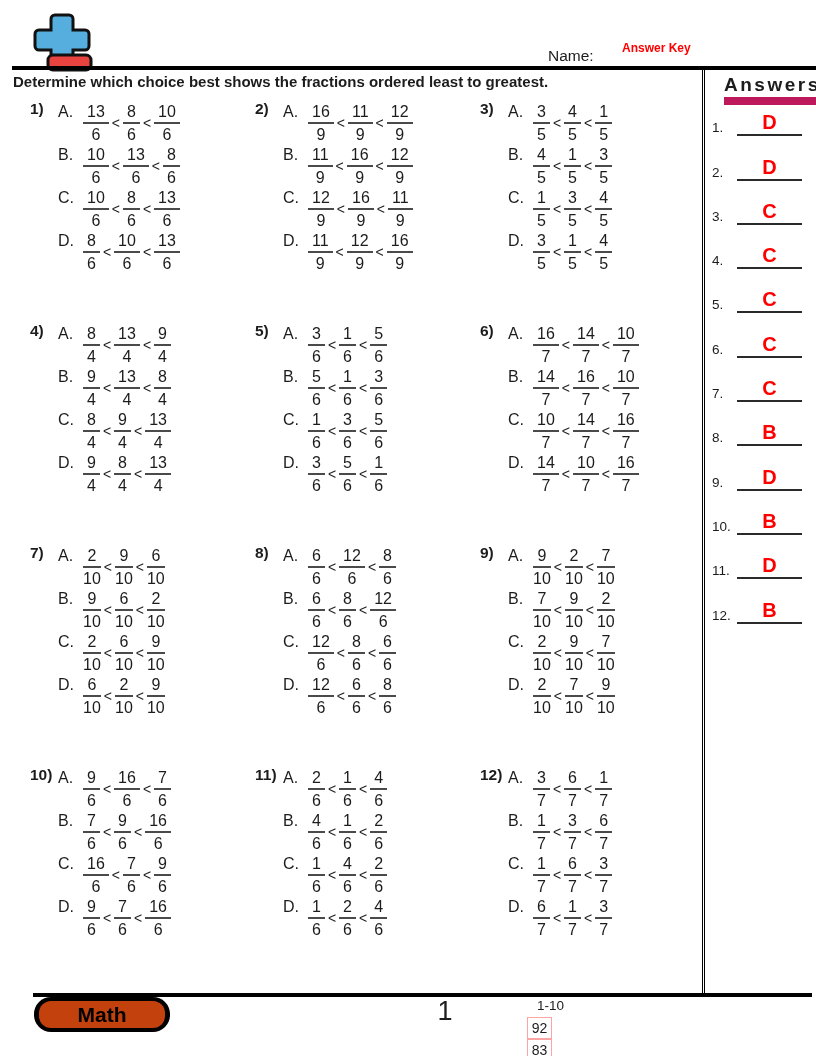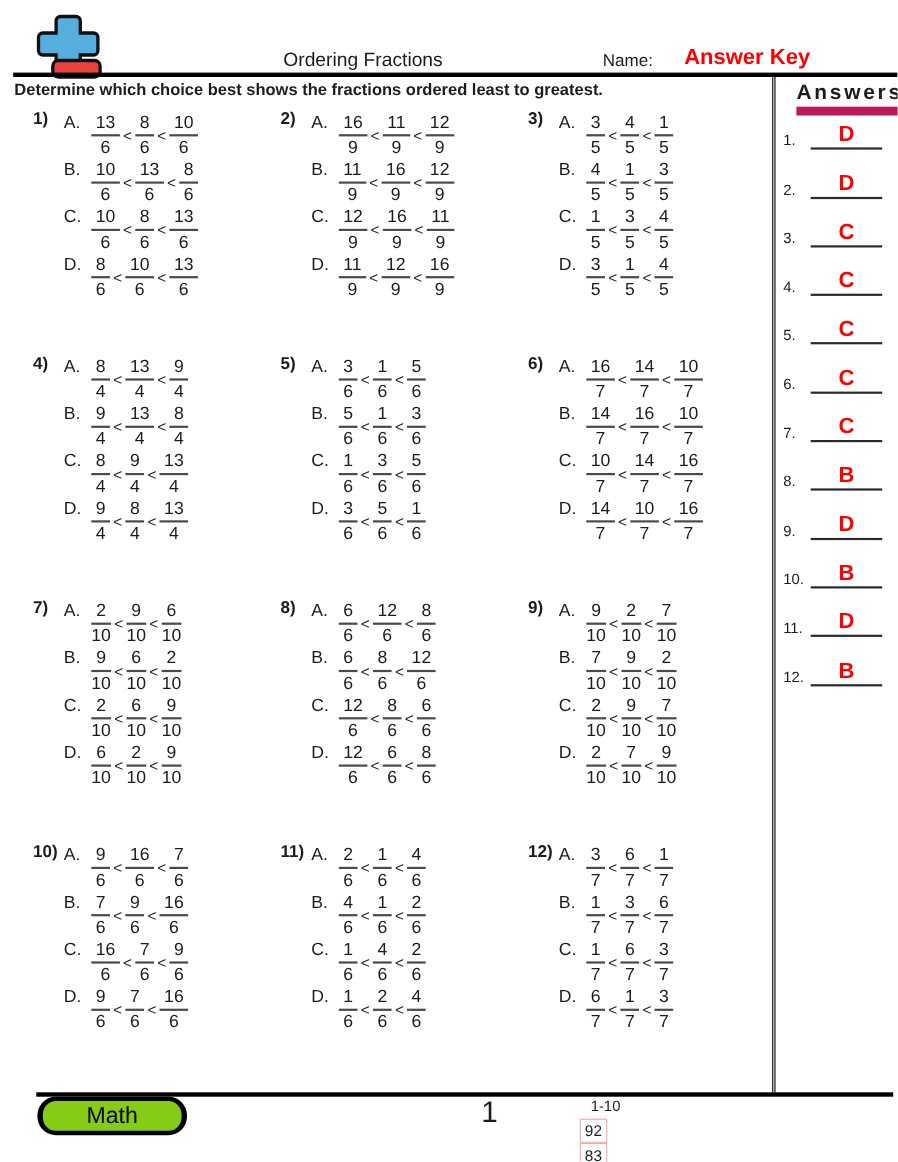--- a/index.html
+++ b/index.html
@@ -7,21 +7,21 @@
     --ink:#1c1c1c; --bar:#4a4a4a;
   }
   *{box-sizing:border-box; margin:0; padding:0;}
   body{background:#ffffff; font-family:"Liberation Sans", sans-serif; color:var(--ink);}
   .page{position:relative; width:816px; height:1056px; background:#fff; overflow:hidden;}
 
   
   .logo{position:absolute; left:31px; top:12px;}
   .title{position:absolute; top:44px; left:0; width:660px; text-align:center; font-size:17.5px;}
   .name-label{position:absolute; top:47px; left:548px; font-size:15.5px;}
-  .name-value{position:absolute; top:41px; left:622px; font-size:20px; font-weight:bold; color:var(--accent-red);}
+  .name-value{position:absolute; top:41px; left:622px; font-size:12px; font-weight:bold; color:var(--accent-red);}
   .header-line{position:absolute; left:12px; top:66px; width:804px; height:4px; background:#000;}
   .instruction{position:absolute; left:13px; top:73px; font-size:15px; font-weight:bold; width:680px;}
 
   
   .answers-panel{position:absolute; left:702px; top:70px; width:114px; height:923px; border-left:3px double #000;}
   .answers-title{display:inline-block; margin:4px 0 0 19px; font-size:19px; font-weight:bold; letter-spacing:2.5px; border-bottom:8px solid #be185d; padding-bottom:1px;}
   .answers-list{position:absolute; top:22px; left:0; right:0;}
   .answer-item{display:flex; align-items:flex-end; height:44.3px; padding:0 14px 0 7px;}
   .answer-num{width:25px; font-size:13.5px; line-height:17px;}
   .answer-slot{flex:1; text-align:center; border-bottom:2px solid #2a2a2a; color:var(--accent-red); font-weight:bold; font-size:20px; line-height:23px;}
@@ -35,42 +35,41 @@
   .choice{display:flex; align-items:flex-start; height:40px; margin-bottom:3px;}
   .c-label{font-size:16px; width:23px; line-height:20px;}
   .fraction{display:inline-flex; flex-direction:column; text-align:center; margin:0 2px;}
   .frac-num{display:block; font-size:16px; line-height:19px; padding:0 4px 1px 4px; border-bottom:2px solid var(--bar);}
   .frac-den{display:block; font-size:16px; line-height:19px; padding-top:1px;}
   .lt{font-size:14px; line-height:19px; transform:translateY(12px); margin:0 1px; color:#222;}
 
   
   .footer-line{position:absolute; left:33px; top:993px; width:779px; height:4px; background:#000;}
   .math-badge{position:absolute; left:34px; top:997px; width:136px; height:35px; background:#000; border-radius:17px;}
-  .math-badge-inner{position:absolute; left:5px; top:4px; right:5px; bottom:4px; background:#84cc16; border-radius:12px;
-    display:flex; align-items:center; justify-content:center; font-weight:normal; font-size:21px; color:#000;}
+  .math-badge-inner{position:absolute; left:5px; top:4px; right:5px; bottom:4px; background:#c2410c; border-radius:12px;
+    display:flex; align-items:center; justify-content:center; font-weight:bold; font-size:21px; color:#000;}
   .website{position:absolute; left:177px; top:1011px; font-size:16px;}
   .page-num{position:absolute; left:400px; top:996px; width:90px; text-align:center; font-size:27px;}
   .score-table{position:absolute; left:528px; top:996px;}
   .score-row{display:flex; margin-top:-1px;flex-direction:column;}
   .score-label{width:40px; text-align:right; padding-right:4px; font-size:13.5px; line-height:22px; white-space:nowrap;}
   .score-cell{width:25px; height:22px; border:1px solid #fca5a5; margin-left:-1px; text-align:center; font-size:14px; line-height:20px; background:#fff;}
   .score-cell.hl{background:var(--cell-hl);}
 </style>
 </head>
 <body>
 
 <div class="page">
 
   <div class="logo">
     <svg width="66" height="62" viewBox="0 0 66 62">
       <path d="M24,3 h14 a4,4 0 0 1 4,4 v11 h12 a4,4 0 0 1 4,4 v12 a4,4 0 0 1 -4,4 h-12 v11 a4,4 0 0 1 -4,4 h-14 a4,4 0 0 1 -4,-4 v-11 h-12 a4,4 0 0 1 -4,-4 v-12 a4,4 0 0 1 4,-4 h12 v-11 a4,4 0 0 1 4,-4 z" fill="#55aedd" stroke="#111" stroke-width="3"></path>
       <rect x="17" y="43" width="43" height="15" rx="5" fill="#e8433e" stroke="#111" stroke-width="3"></rect>
     </svg>
   </div>
-  <div class="title">Ordering Fractions</div>
   <div class="name-label">Name:</div>
   <div class="name-value">Answer Key</div>
   <div class="header-line"></div>
   <div class="instruction">Determine which choice best shows the fractions ordered least to greatest.</div>
 
   <div class="answers-panel">
     <span class="answers-title">Answers</span>
     <div class="answers-list" id="answers-list">
         <div class="answer-item">
           <span class="answer-num">1.</span>

